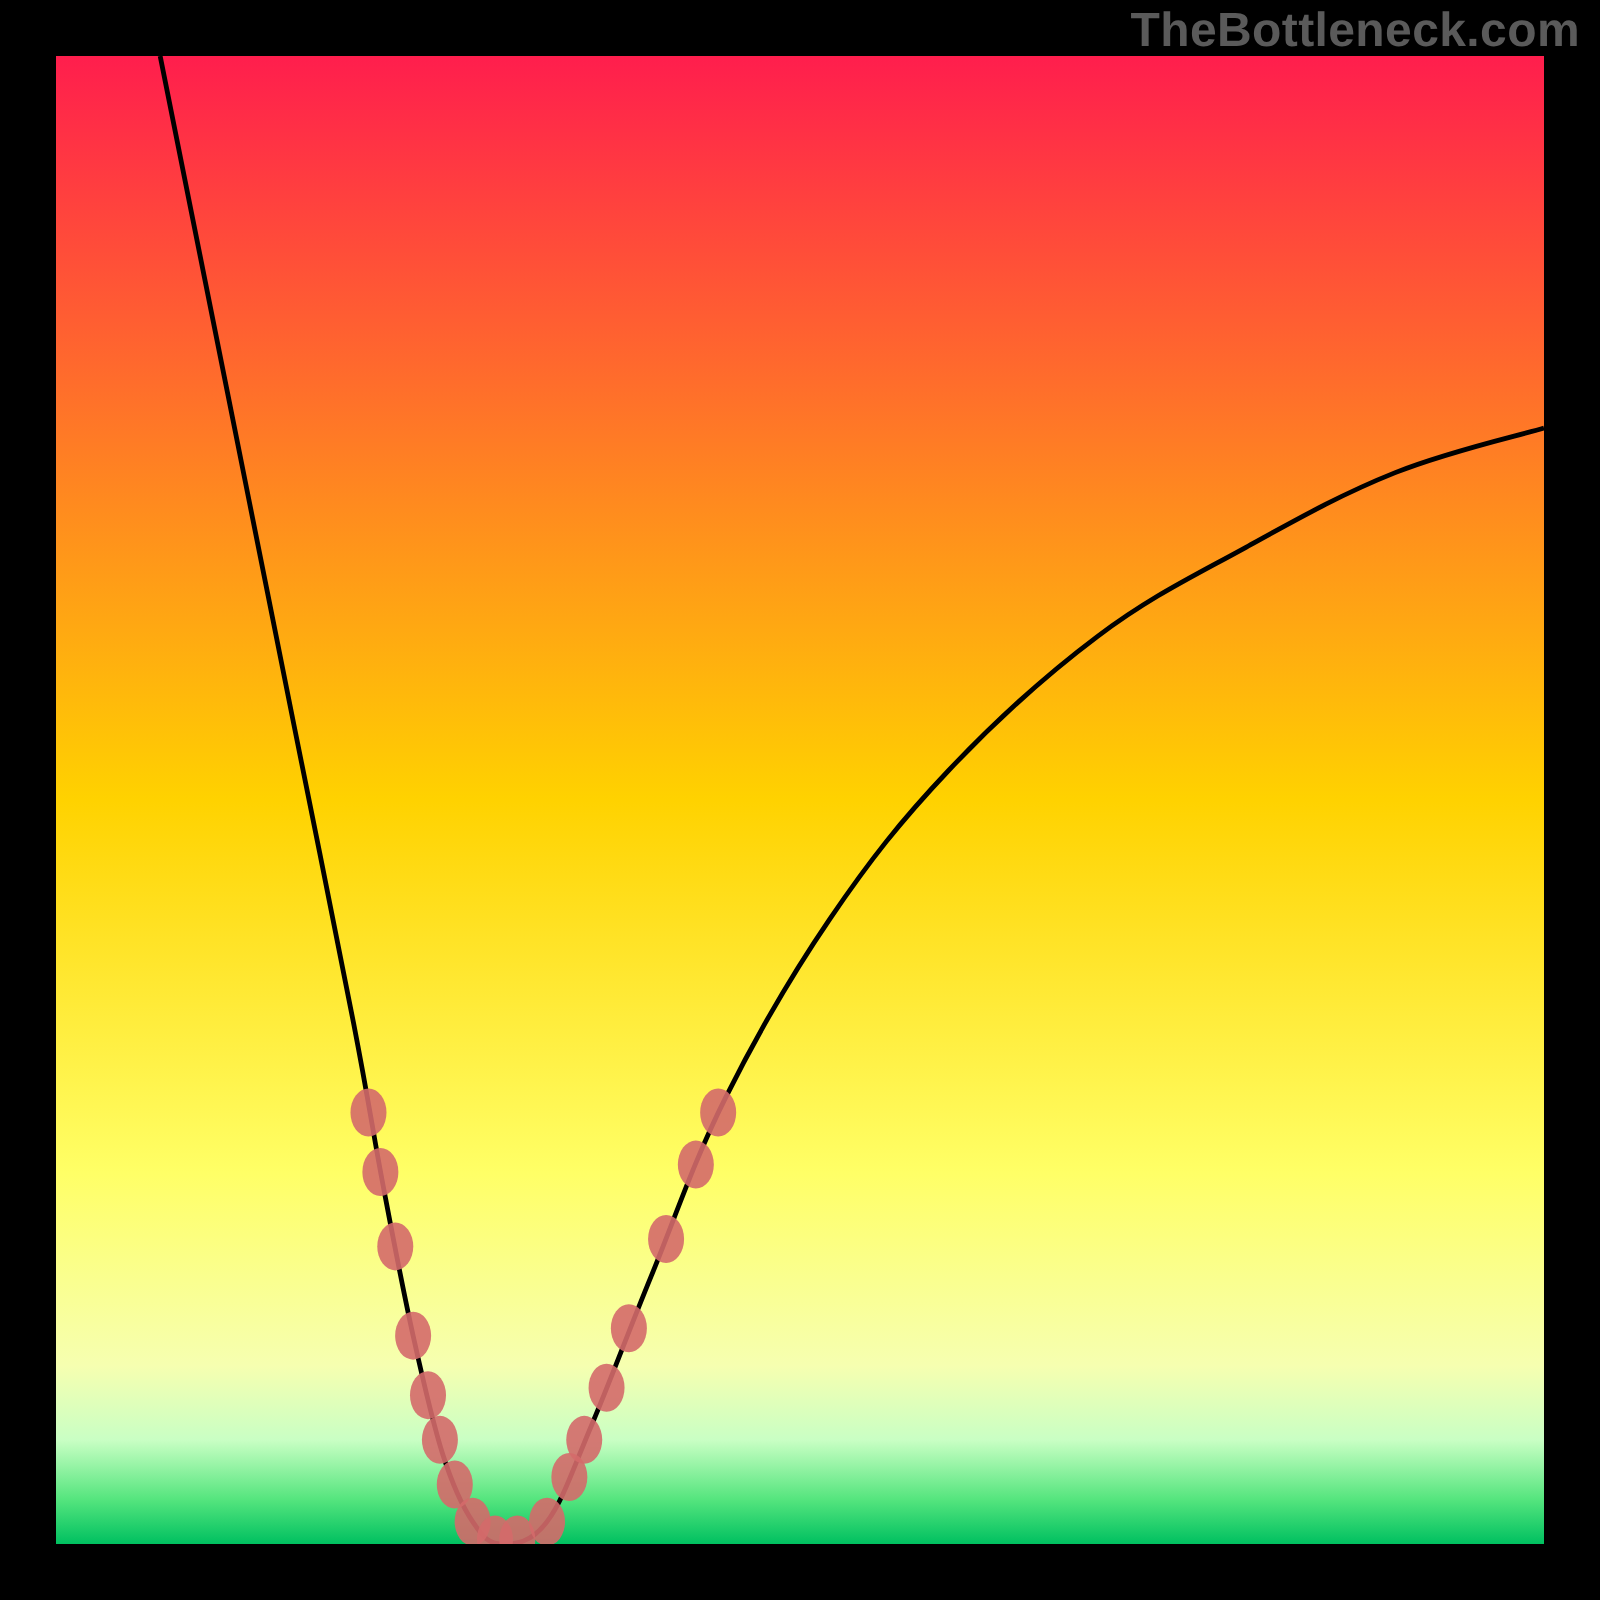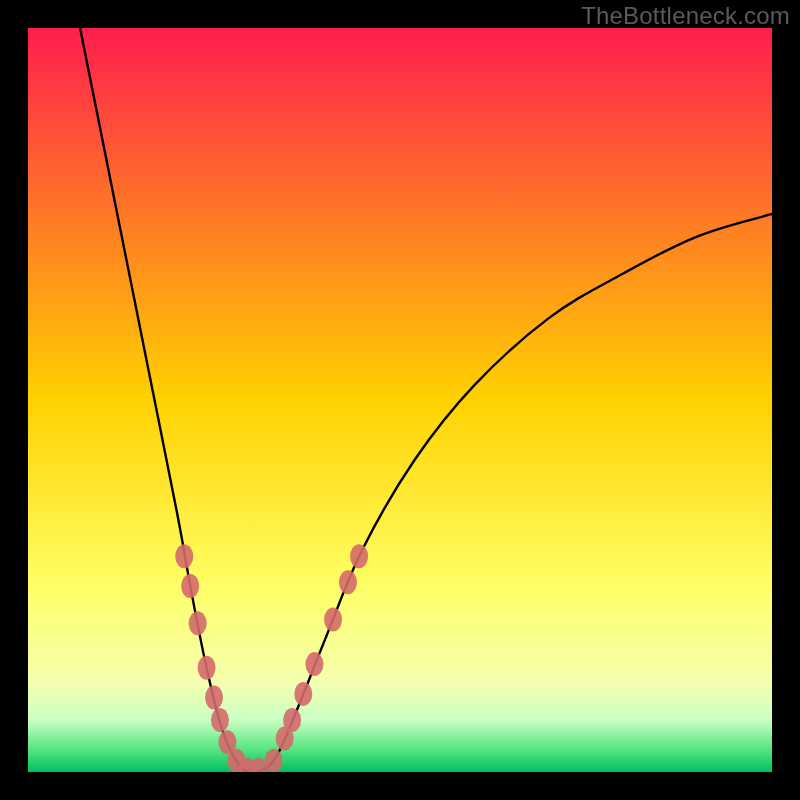--- a/index.html
+++ b/index.html
@@ -23,21 +23,21 @@
     left: 28px;
     width: 744px;
     height: 744px;
     overflow: hidden;
   }
   .watermark {
     position: absolute;
     top: 2px;
     right: 10px;
     font-size: 24px;
-    font-weight: 400;
+    font-weight: 700;
     color: #5a5a5a;
     letter-spacing: 0.2px;
   }
   svg { display: block; }
 </style>
 </head>
 <body>
 
 <div class="frame">
   <div class="watermark">TheBottleneck.com</div>

